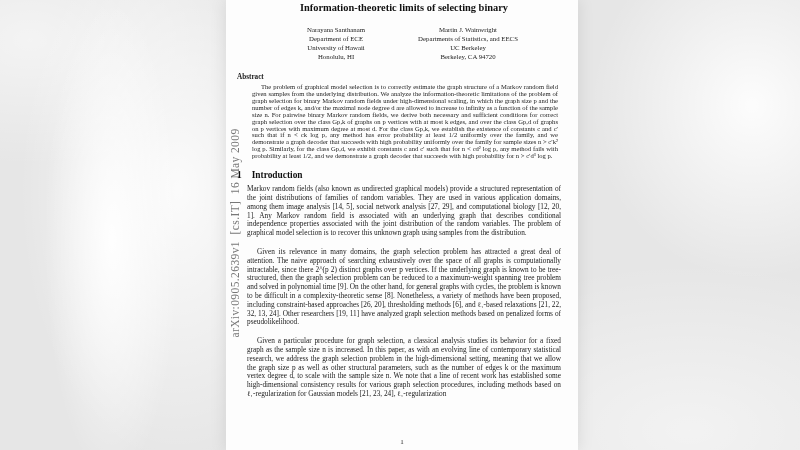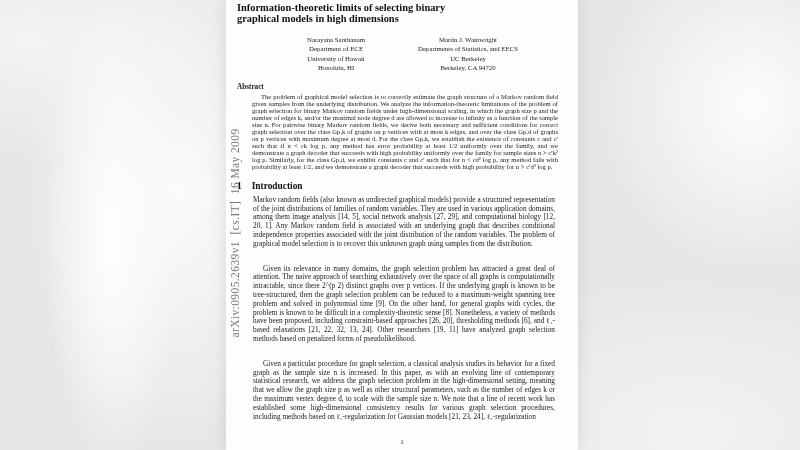--- a/index.html
+++ b/index.html
@@ -20,47 +20,46 @@
   .page{
     position:absolute;left:226px;top:0;width:352px;height:450px;
     background:#fdfdfd;box-shadow:0 0 16px rgba(0,0,0,.10);
   }
   .arxiv-watermark{
     position:absolute;top:233px;left:9px;
     transform:translate(-50%,-50%) rotate(-90deg);
     white-space:pre;font-size:11.5px;letter-spacing:.4px;color:#777;
   }
   .content{position:absolute;left:11px;top:0;width:334px;}
-  .paper-title{margin:3px 0 0;text-align:left;font-size:10.4px;line-height:10.6px;font-weight:bold;color:#111;}
+  .paper-title{margin:3px 0 0;text-align:center;font-size:10.4px;line-height:10.6px;font-weight:bold;color:#111;}
   .authors{display:flex;justify-content:center;gap:36px;margin-top:11px;text-align:center;font-size:6.8px;line-height:9.3px;color:#222;}
   .author{min-width:92px;}
   .abstract-heading{margin-top:11px;text-align:left;font-weight:bold;font-size:7.2px;}
   .abstract-text{margin:3px 13px 0 15px;font-size:6.6px;line-height:6.95px;text-align:justify;text-indent:9px;color:#1c1c1c;}
   .section-heading{margin:10px 0 0;font-size:9.4px;font-weight:bold;color:#111;}
   .section-heading .sec-num{margin-right:10px;}
-  .body-par{margin:16px;font-size:7.3px;line-height:8.8px;text-align:justify;}
+  .body-par{margin:10px;font-size:7.3px;line-height:8.8px;text-align:justify;}
   .body-par.first{margin-top:5px;}
   .body-par.indent{text-indent:10px;}
   .page-number{position:absolute;bottom:4px;left:0;width:352px;text-align:center;font-size:7px;color:#222;}
 </style>
 </head>
 <body>
 
 <div class="frame">
   <div class="backdrop"></div>
 
   <div class="page">
 
     <div class="arxiv-watermark">arXiv:0905.2639v1  [cs.IT]  16 May 2009</div>
 
     <div class="content">
 
       <h1 class="paper-title">
         <span style="display:block">Information-theoretic limits of selecting binary</span>
-        <span style="display:block">graphical models in high dimensions</span>
       </h1>
 
       <div class="authors">
         <div class="author">
           <div>Narayana Santhanam</div>
           <div>Department of ECE</div>
           <div>University of Hawaii</div>
           <div>Honolulu, HI</div>
         </div>
         <div class="author">

